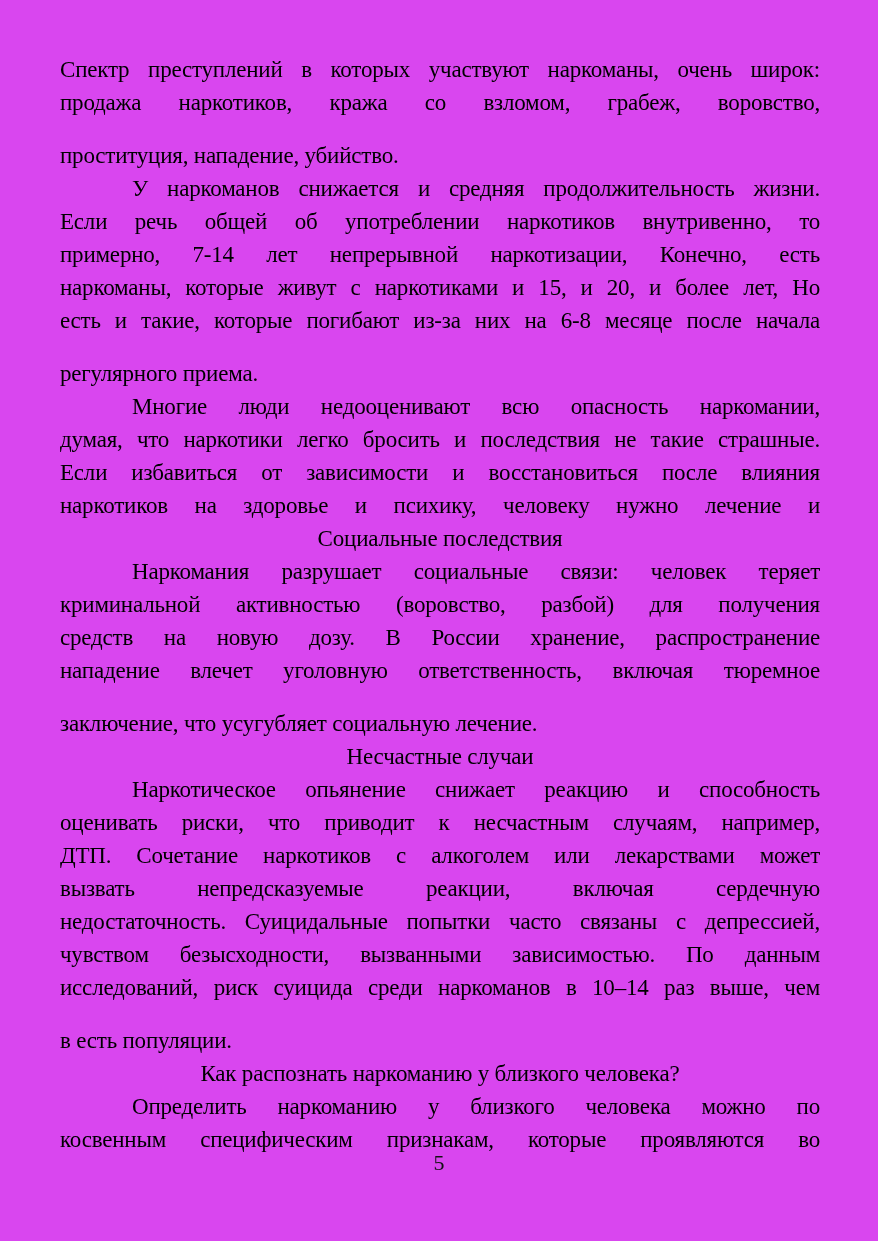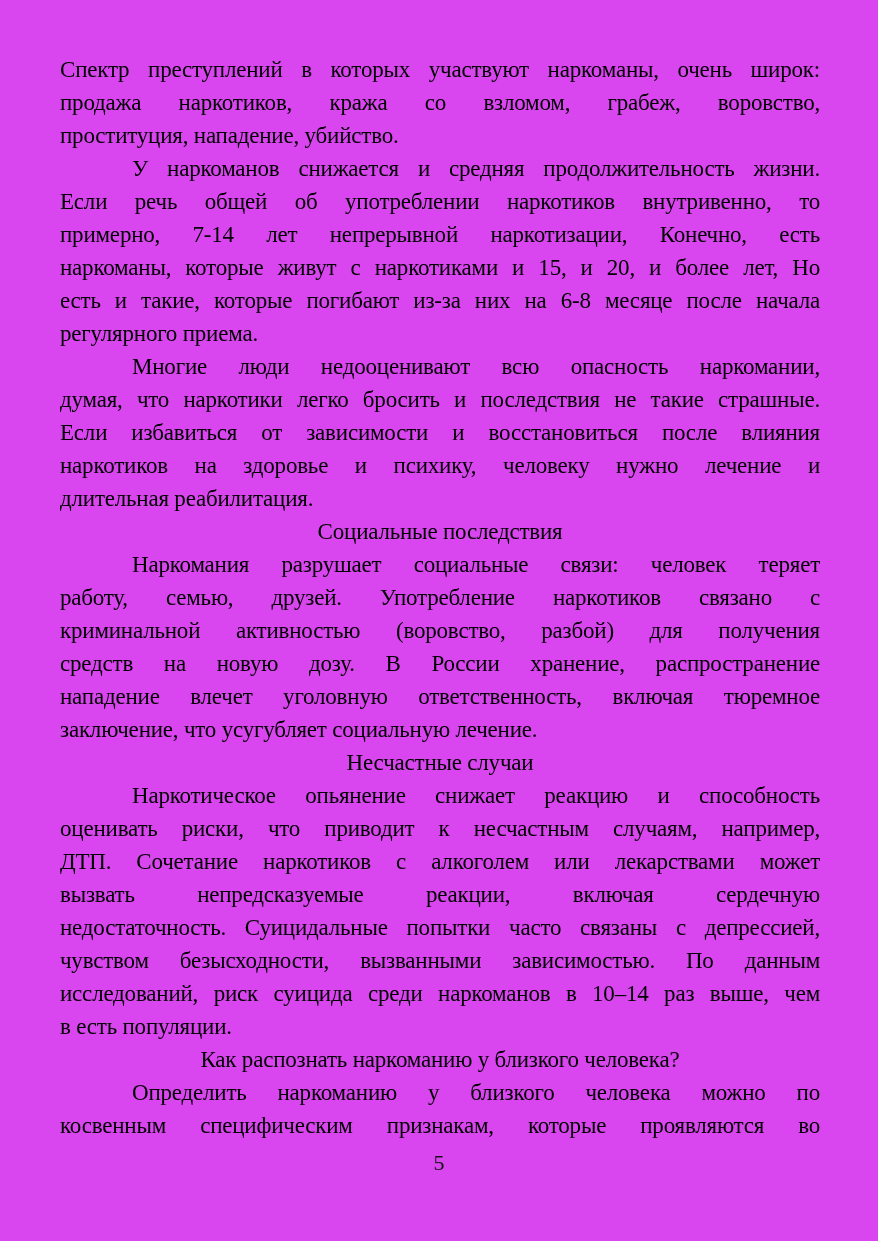--- a/index.html
+++ b/index.html
@@ -30,20 +30,21 @@
     text-align-last: justify;
     white-space: normal;
     height: 33px;
     overflow: visible;
   }
   .line.indent {
     text-indent: 72px;
   }
   .line.last {
     text-align-last: left;
+    margin-top: 20px;
   }
   .heading {
     text-align: right;
     text-align-last: center;
     font-weight: normal;
     height: 33px;
     line-height: 33px;
   }
   .page-number {
     position: absolute;
@@ -67,24 +68,22 @@
       <div class="line indent">У наркоманов снижается и средняя продолжительность жизни.</div>
       <div class="line">Если речь общей об употреблении наркотиков внутривенно, то</div>
       <div class="line">примерно, 7-14 лет непрерывной наркотизации, Конечно, есть</div>
       <div class="line">наркоманы, которые живут с наркотиками и 15, и 20, и более лет, Но</div>
       <div class="line">есть и такие, которые погибают из-за них на 6-8 месяце после начала</div>
       <div class="line last">регулярного приема.</div>
       <div class="line indent">Многие люди недооценивают всю опасность наркомании,</div>
       <div class="line">думая, что наркотики легко бросить и последствия не такие страшные.</div>
       <div class="line">Если избавиться от зависимости и восстановиться после влияния</div>
       <div class="line">наркотиков на здоровье и психику, человеку нужно лечение и</div>
-      <div class="line last">длительная реабилитация.</div>
       <div class="heading">Социальные последствия</div>
       <div class="line indent">Наркомания разрушает социальные связи: человек теряет</div>
-      <div class="line">работу, семью, друзей. Употребление наркотиков связано с</div>
       <div class="line">криминальной активностью (воровство, разбой) для получения</div>
       <div class="line">средств на новую дозу. В России хранение, распространение</div>
       <div class="line">нападение влечет уголовную ответственность, включая тюремное</div>
       <div class="line last">заключение, что усугубляет социальную лечение.</div>
       <div class="heading">Несчастные случаи</div>
       <div class="line indent">Наркотическое опьянение снижает реакцию и способность</div>
       <div class="line">оценивать риски, что приводит к несчастным случаям, например,</div>
       <div class="line">ДТП. Сочетание наркотиков с алкоголем или лекарствами может</div>
       <div class="line">вызвать непредсказуемые реакции, включая сердечную</div>
       <div class="line">недостаточность. Суицидальные попытки часто связаны с депрессией,</div>

